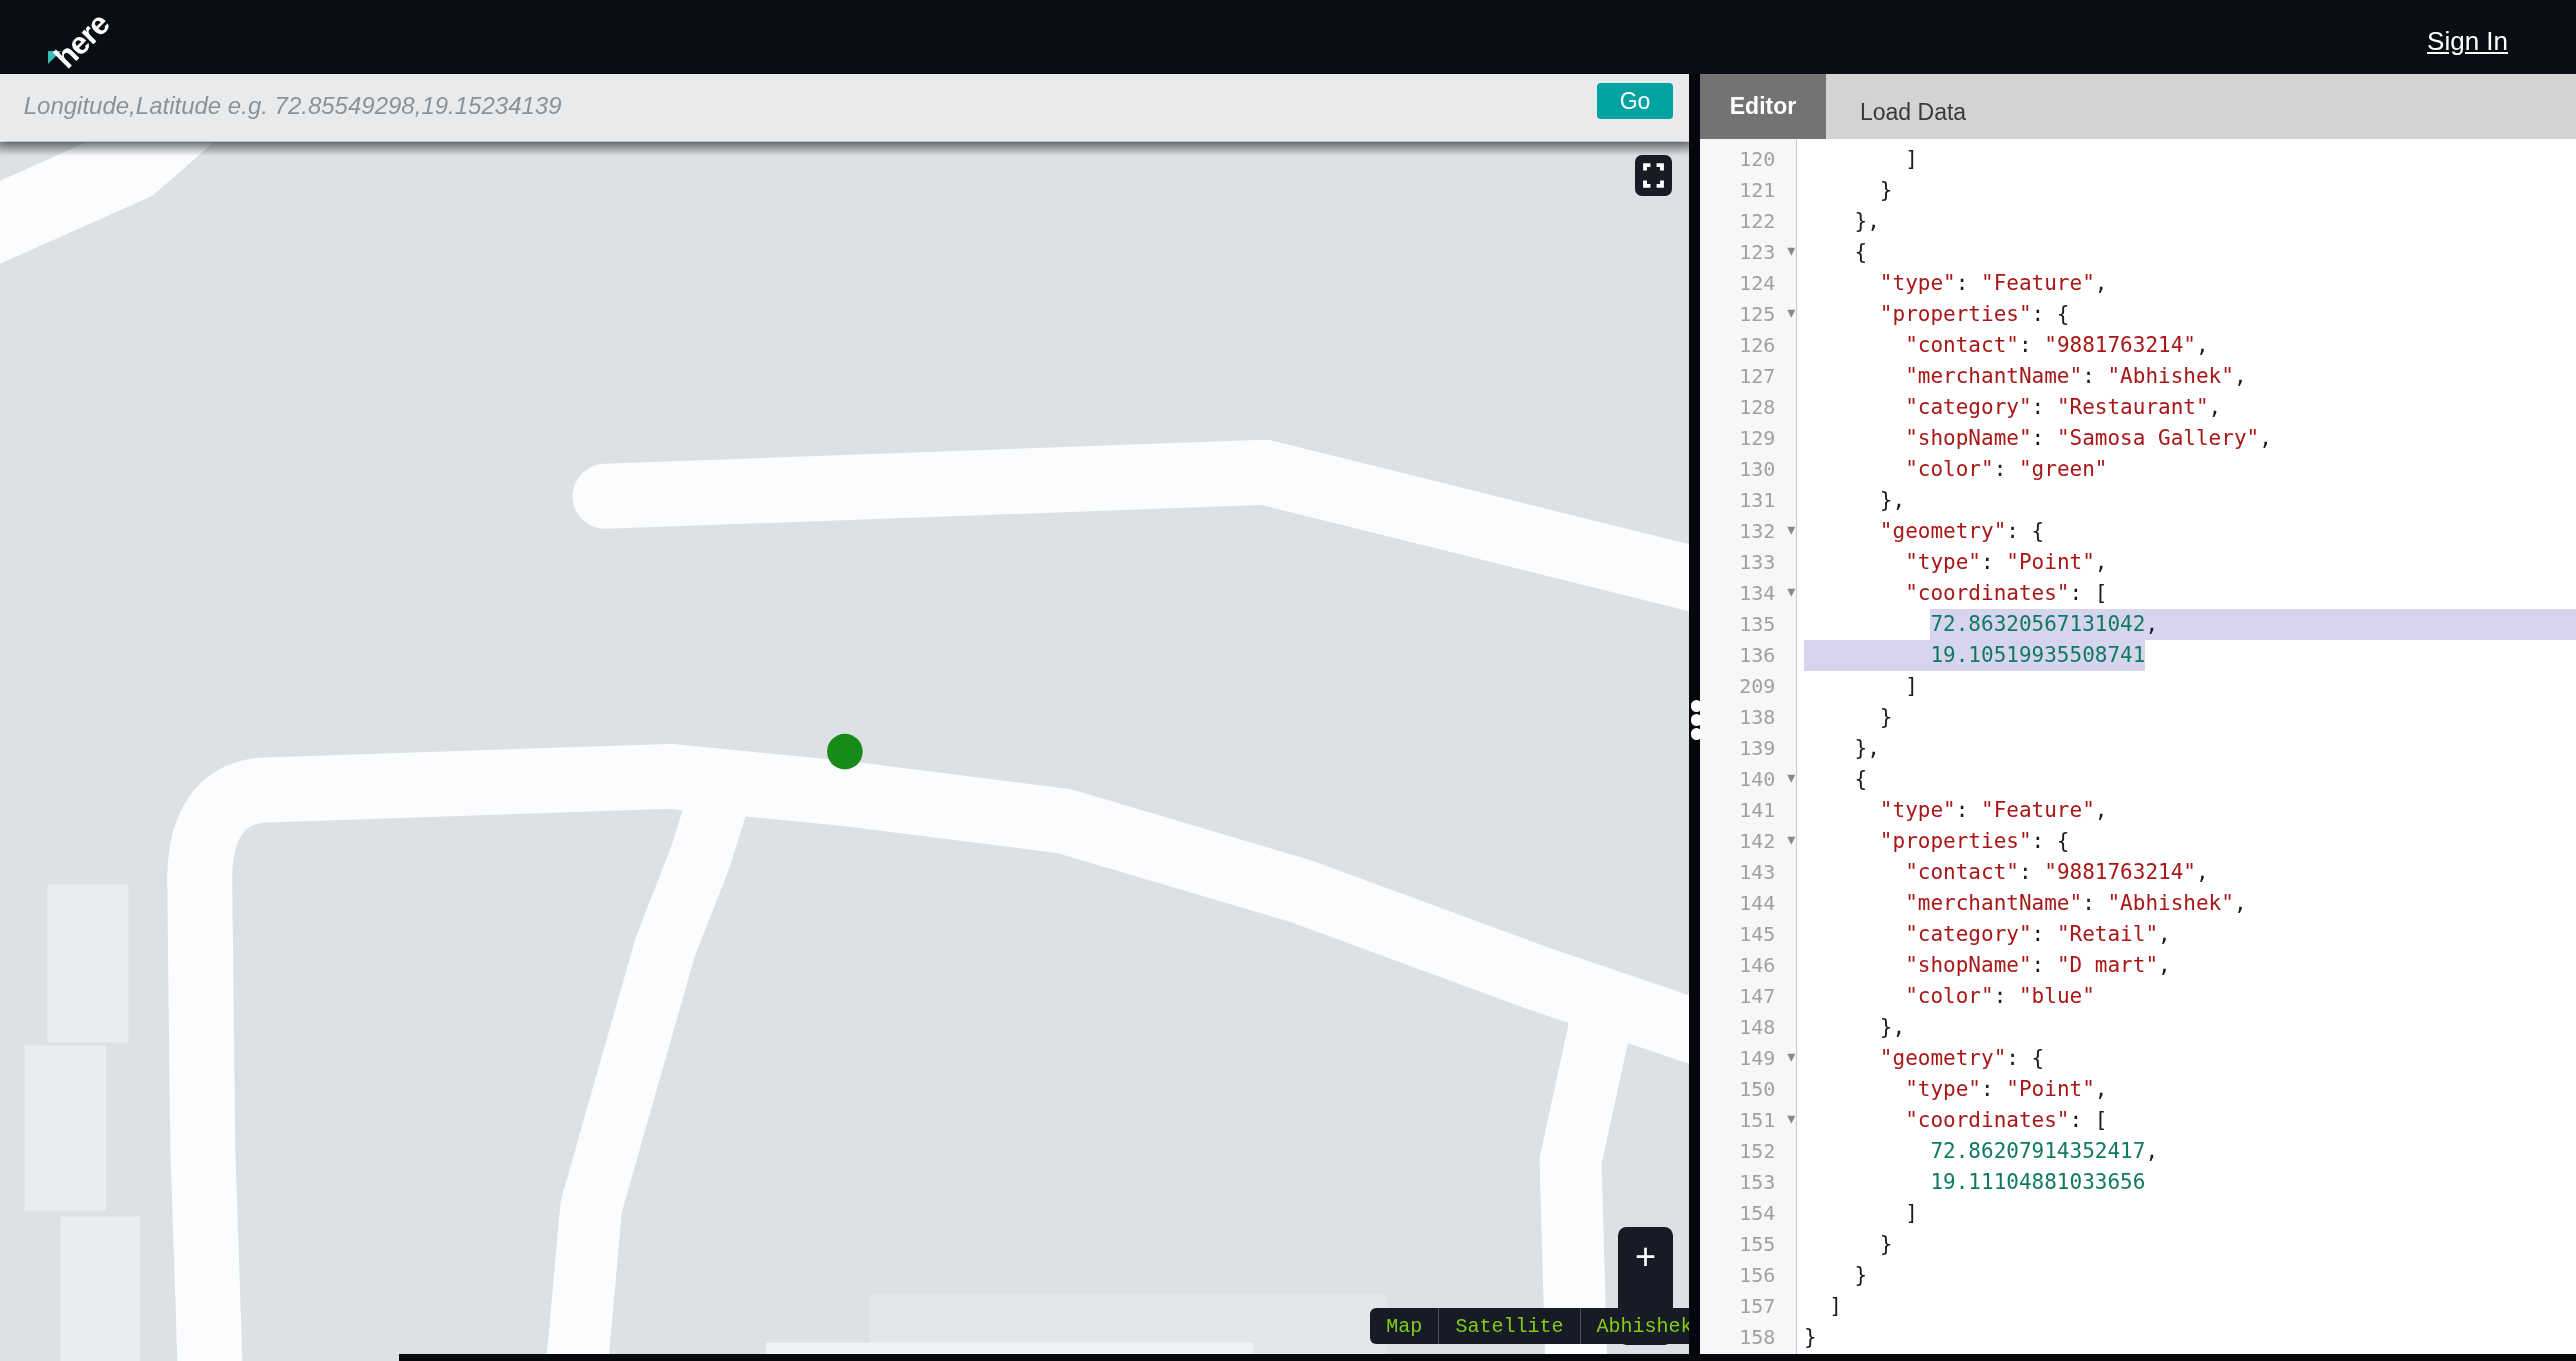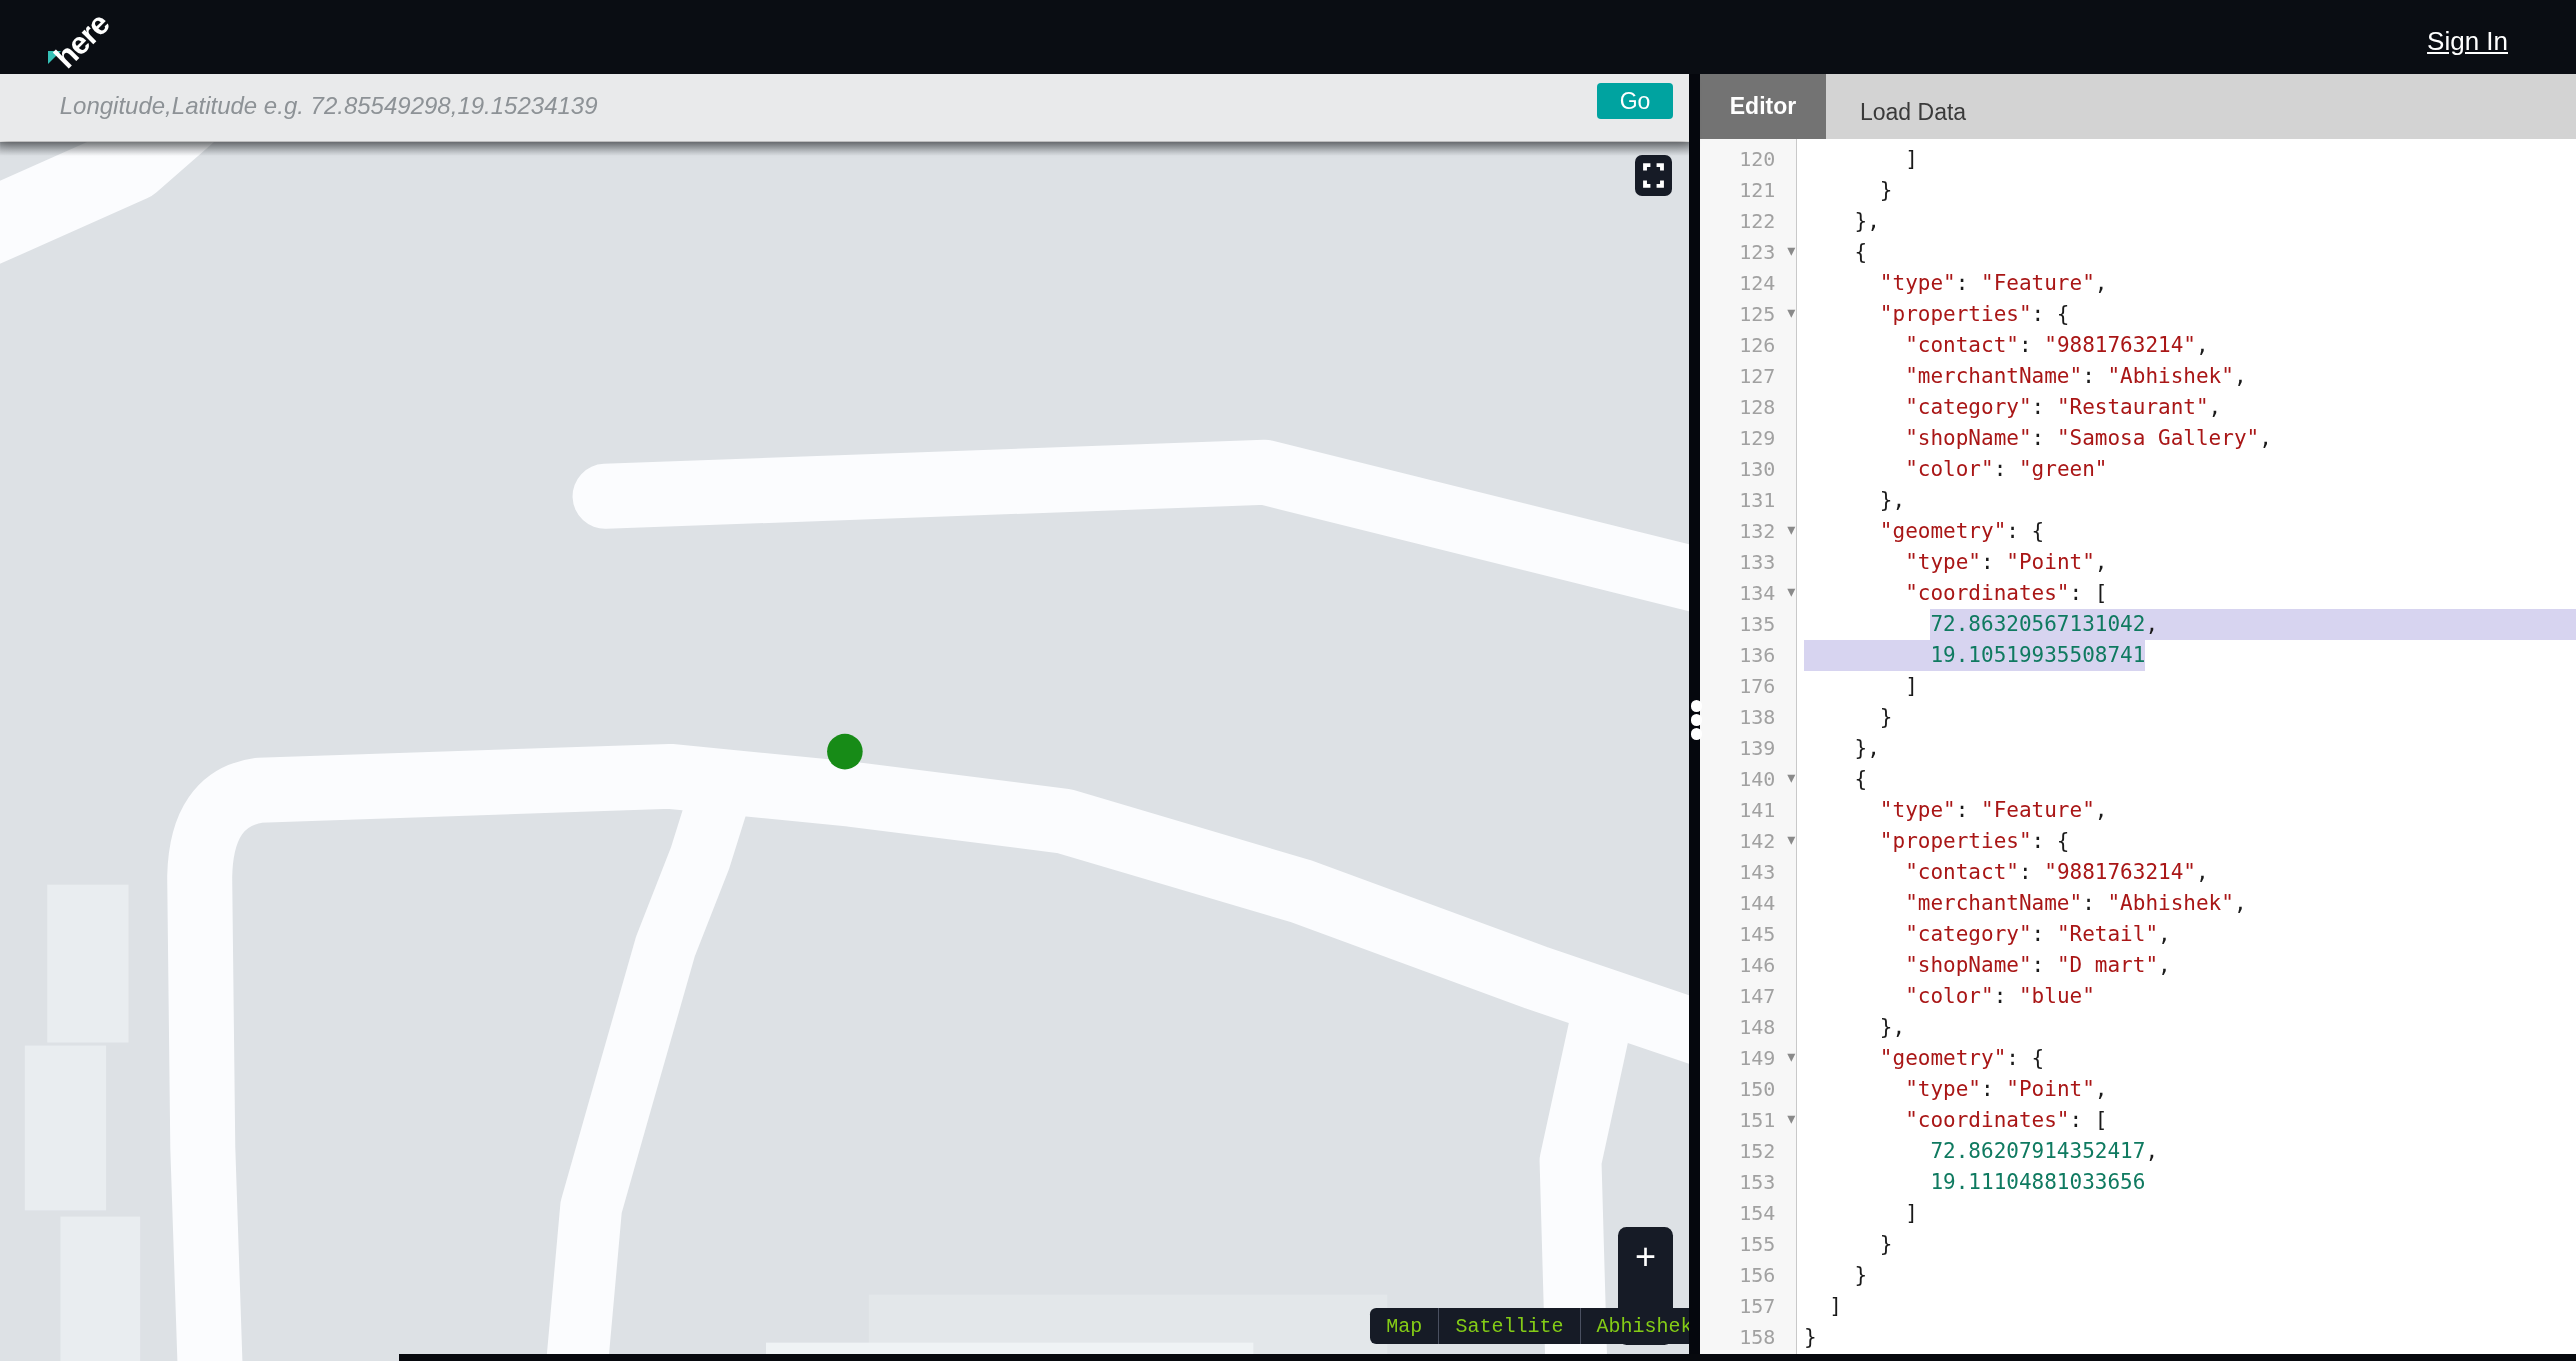--- a/index.html
+++ b/index.html
@@ -32,21 +32,21 @@
   
   .searchrow {
     position: absolute; left: 0; top: 74px; width: 1689px; height: 67px;
     background: #e9eaeb; z-index: 20;
     box-shadow: 0 4.6px 10.8px rgba(0,0,0,.35);
   }
   .search-input {
     position: absolute; left: 21.7px; top: 0; width: 1532px; height: 63px;
     border: none; outline: none; background: transparent;
     font-family: "Liberation Sans", sans-serif;
-    font-size: 24px; color: #333; margin-left: 36px;
+    font-size: 24px; color: #333;
   }
   .search-input::placeholder { font-style: italic; color: #8d9296; opacity: 1; }
   .go-btn {
     position: absolute; left: 1597px; top: 9.3px; width: 76px; height: 36px;
     background: #00a3a0; color: #fff; border: none; border-radius: 3.9px;
     font-family: "Liberation Sans", sans-serif; font-size: 23px; cursor: pointer;
   }
   
   .map {
     position: absolute; left: 0; top: 142px; width: 1689px; height: 1220px;
@@ -301,21 +301,21 @@
           </div>
         </div>
         <div class="ed-line">
           <div class="ln">136</div>
           <div class="codecell">
             <div class="sel" style="background: rgb(215, 212, 240); left: 0ch; width: 27ch;"></div>
             <pre><span class="tk-p">          </span><span class="tk-n">19.10519935508741</span></pre>
           </div>
         </div>
         <div class="ed-line">
-          <div class="ln">176</div>
+          <div class="ln">209</div>
           <div class="codecell">
             <pre><span class="tk-p">        ]</span></pre>
           </div>
         </div>
         <div class="ed-line">
           <div class="ln">138</div>
           <div class="codecell">
             <pre><span class="tk-p">      }</span></pre>
           </div>
         </div>

